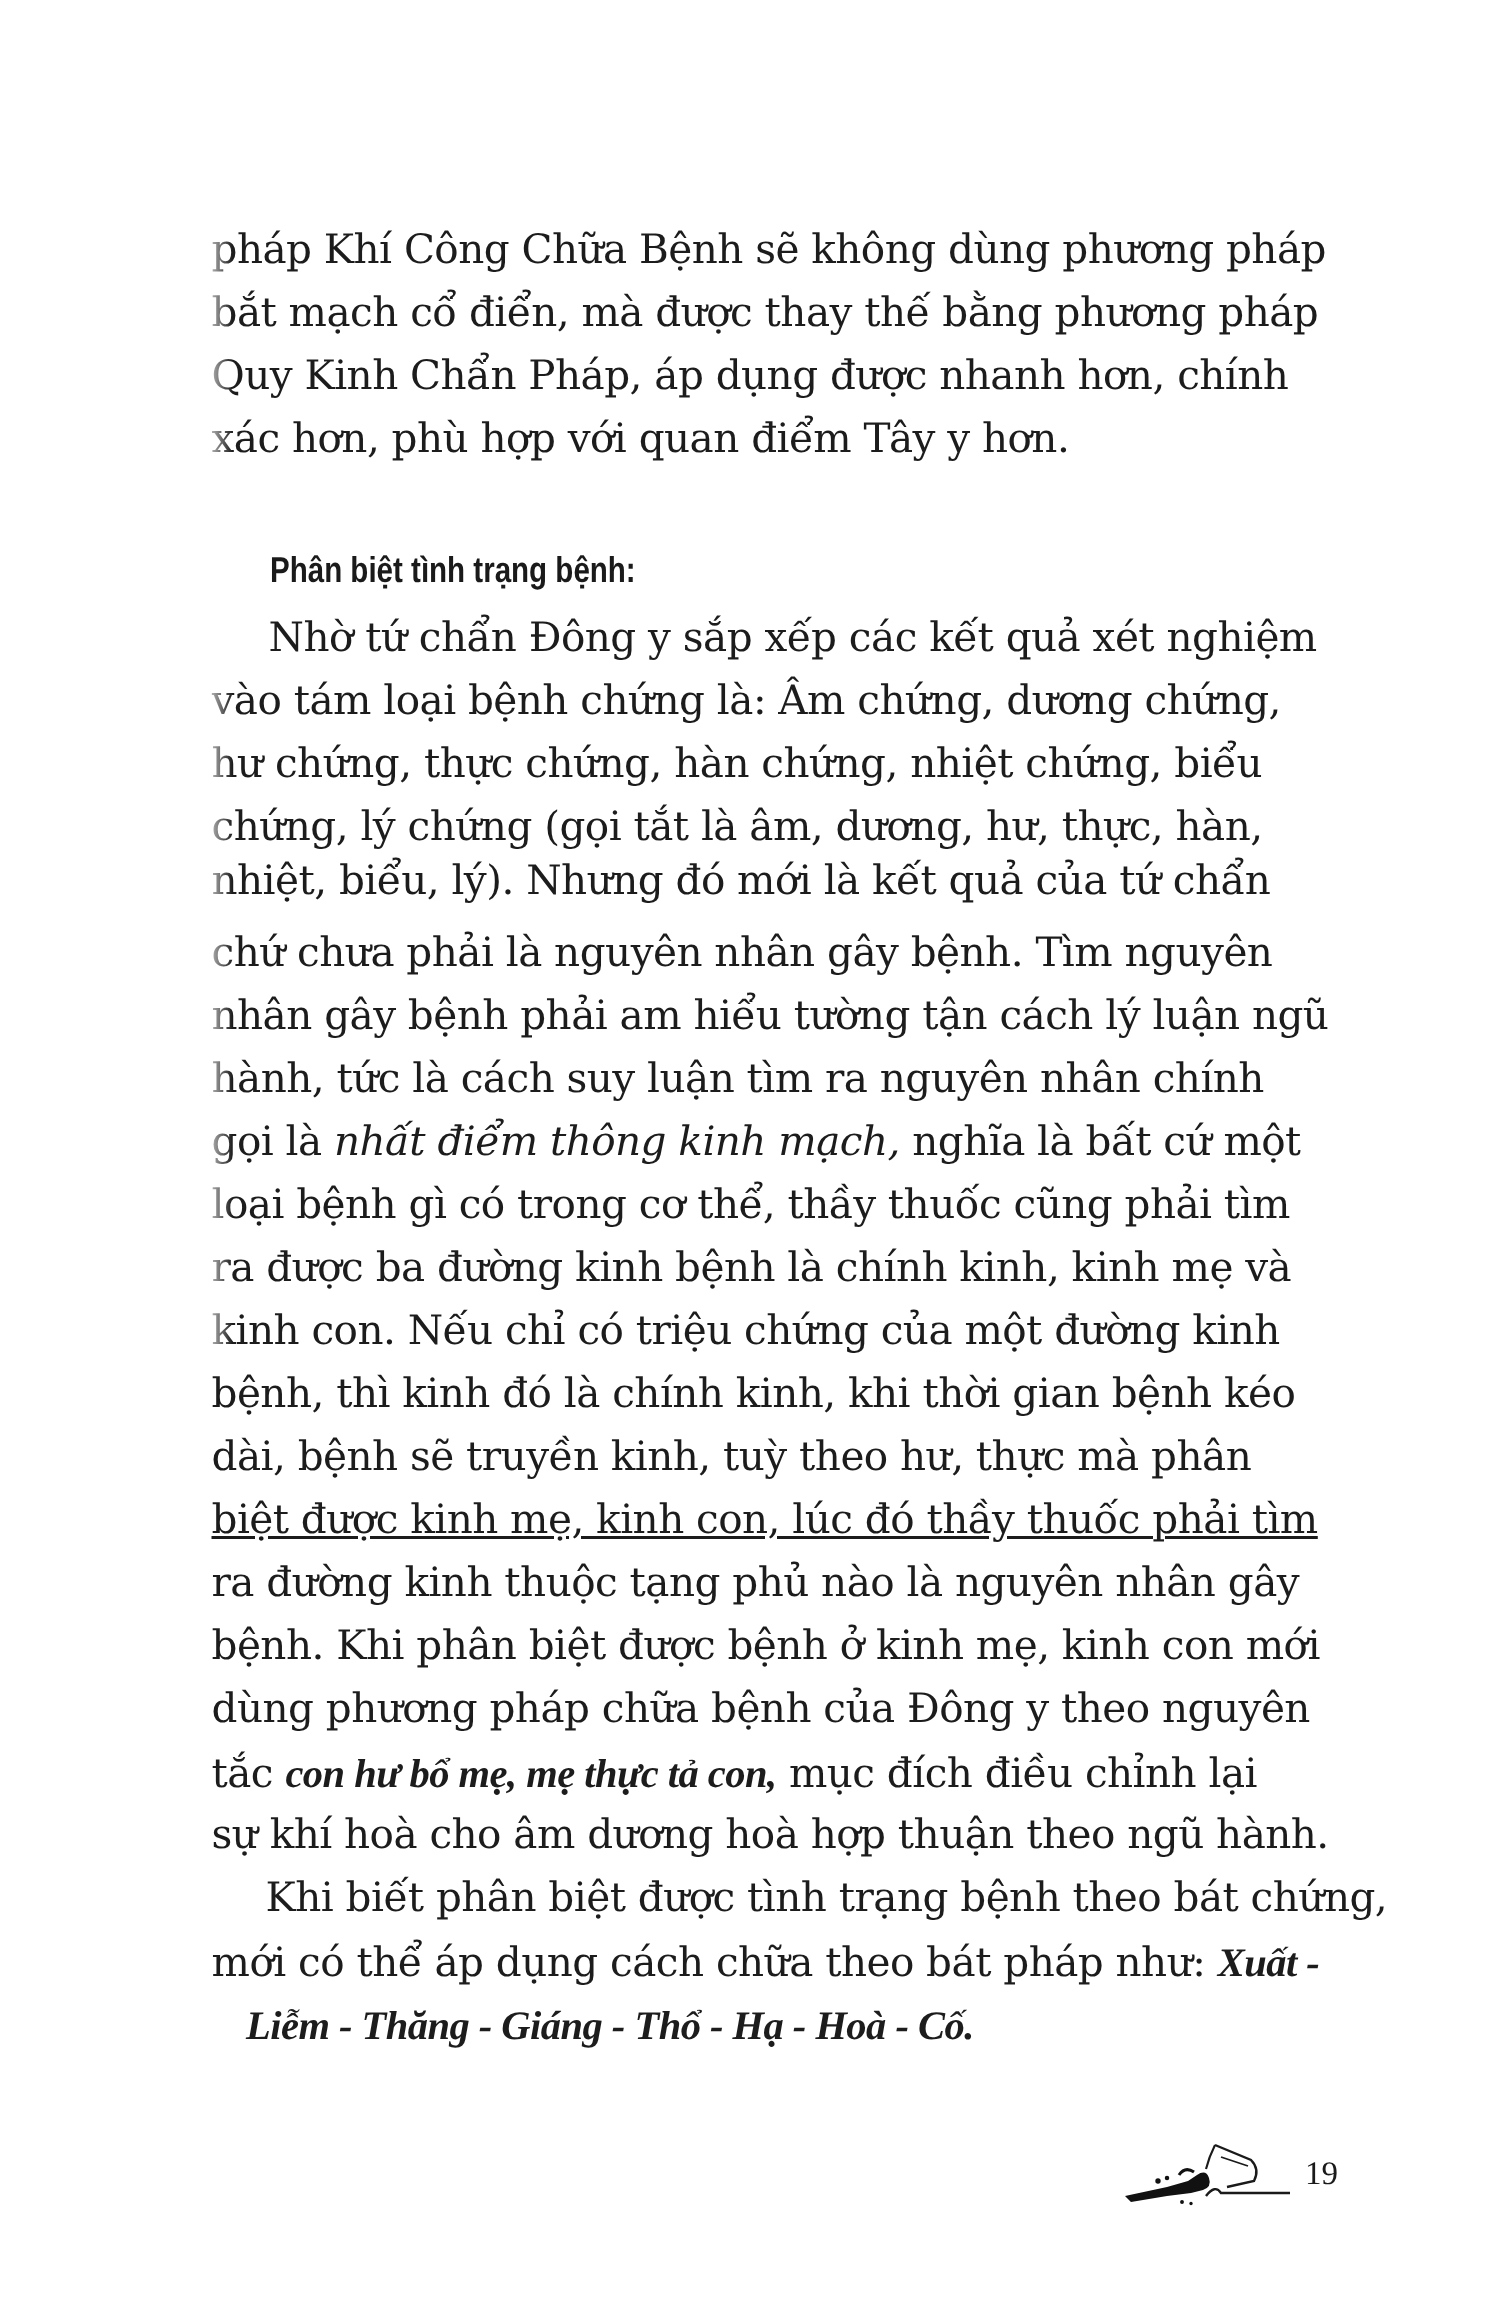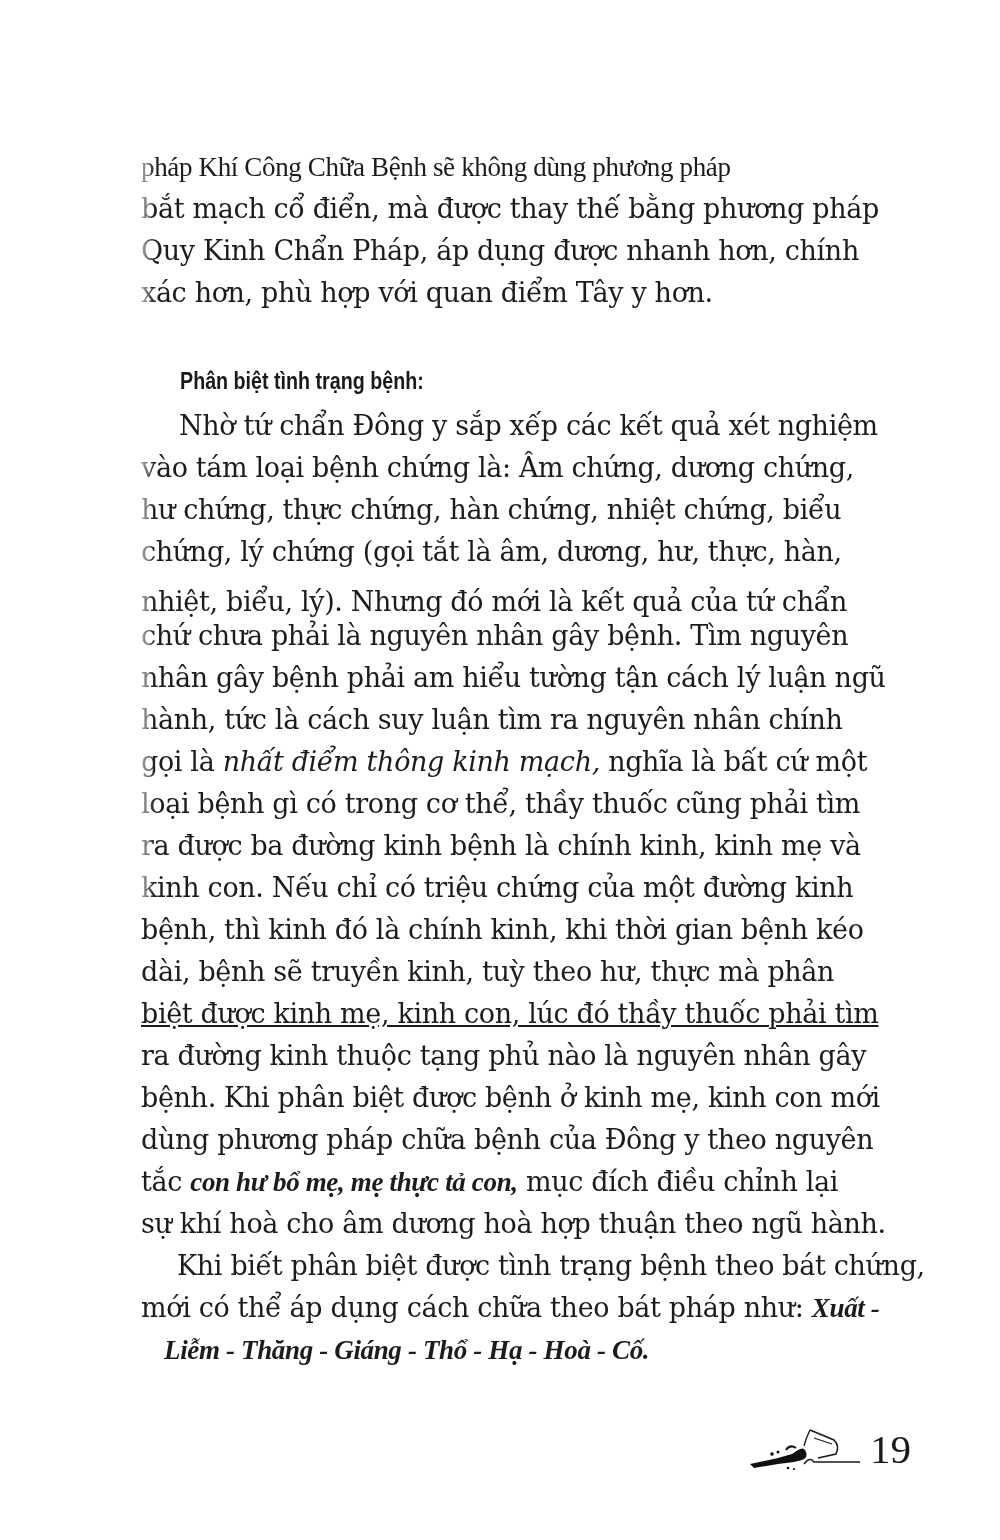--- a/index.html
+++ b/index.html
@@ -74,45 +74,45 @@
       left: 0;
       top: 0;
       width: 112px;
       height: 50px;
     }
     .page-number {
       position: absolute;
       left: 122px;
       top: 8px;
       font-family: "Liberation Serif", "DejaVu Serif", serif;
-      font-size: 41px;
+      font-size: 22px;
       color: #1a1a1a;
       line-height: 34px;
     }
   </style>
 </head>
 <body>
 
 <div class="page">
 
   <div class="text-block" style="top:146px;">
-    <div class="line fade-left" style="top:0px;font-family:Liberation Serif, serif;">pháp Khí Công Chữa Bệnh sẽ không dùng phương pháp</div>
+    <div class="line fade-left" style="top:0px;">pháp Khí Công Chữa Bệnh sẽ không dùng phương pháp</div>
     <div class="line fade-left" style="top:42px;">bắt mạch cổ điển, mà được thay thế bằng phương pháp</div>
     <div class="line fade-left" style="top:84px;">Quy Kinh Chẩn Pháp, áp dụng được nhanh hơn, chính</div>
     <div class="line fade-left" style="top:126px;">xác hơn, phù hợp với quan điểm Tây y hơn.</div>
   </div>
 
   <div class="heading">Phân biệt tình trạng bệnh:</div>
 
   <div class="text-block" style="top:405px;">
     <div class="line indent" style="top:0px;">Nhờ tứ chẩn Đông y sắp xếp các kết quả xét nghiệm</div>
     <div class="line fade-left" style="top:42px;">vào tám loại bệnh chứng là: Âm chứng, dương chứng,</div>
     <div class="line fade-left" style="top:84px;">hư chứng, thực chứng, hàn chứng, nhiệt chứng, biểu</div>
     <div class="line fade-left" style="top:126px;">chứng, lý chứng (gọi tắt là âm, dương, hư, thực, hàn,</div>
-    <div class="line fade-left" style="top:176px;text-align:center;">nhiệt, biểu, lý). Nhưng đó mới là kết quả của tứ chẩn</div>
+    <div class="line fade-left" style="top:162px;text-align:center;">nhiệt, biểu, lý). Nhưng đó mới là kết quả của tứ chẩn</div>
     <div class="line fade-left" style="top:210px;text-align:right;">chứ chưa phải là nguyên nhân gây bệnh. Tìm nguyên</div>
     <div class="line fade-left" style="top:252px;">nhân gây bệnh phải am hiểu tường tận cách lý luận ngũ</div>
     <div class="line fade-left" style="top:294px;">hành, tức là cách suy luận tìm ra nguyên nhân chính</div>
     <div class="line fade-left" style="top:336px;">
       <span>gọi là </span><em>nhất điểm thông kinh mạch,</em><span> nghĩa là bất cứ một</span>
     </div>
     <div class="line fade-left" style="top:378px;">loại bệnh gì có trong cơ thể, thầy thuốc cũng phải tìm</div>
     <div class="line fade-left" style="top:420px;">ra được ba đường kinh bệnh là chính kinh, kinh mẹ và</div>
     <div class="line fade-left" style="top:462px;">kinh con. Nếu chỉ có triệu chứng của một đường kinh</div>
     <div class="line" style="top:504px;">bệnh, thì kinh đó là chính kinh, khi thời gian bệnh kéo</div>

